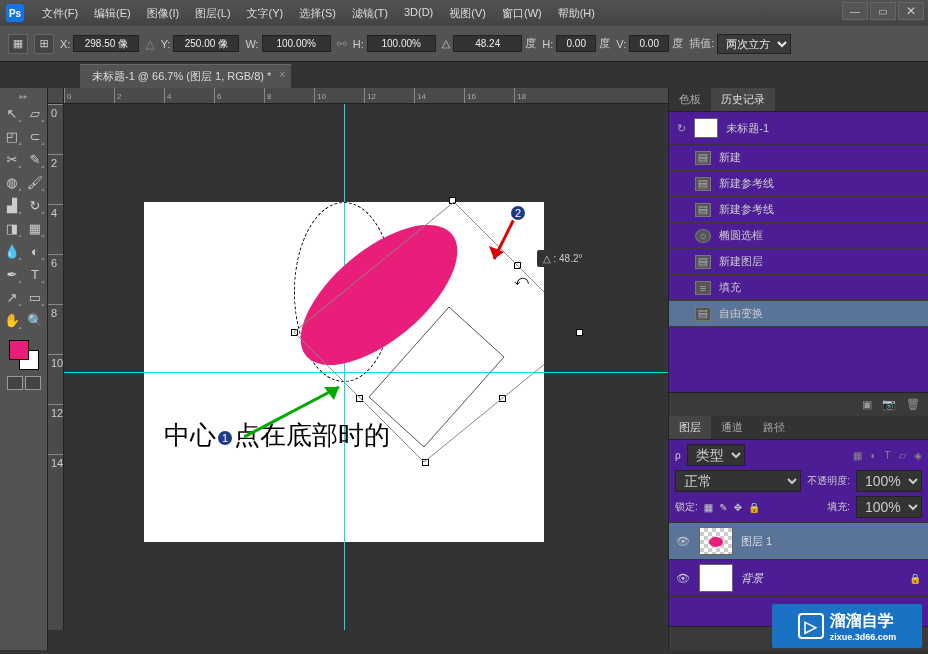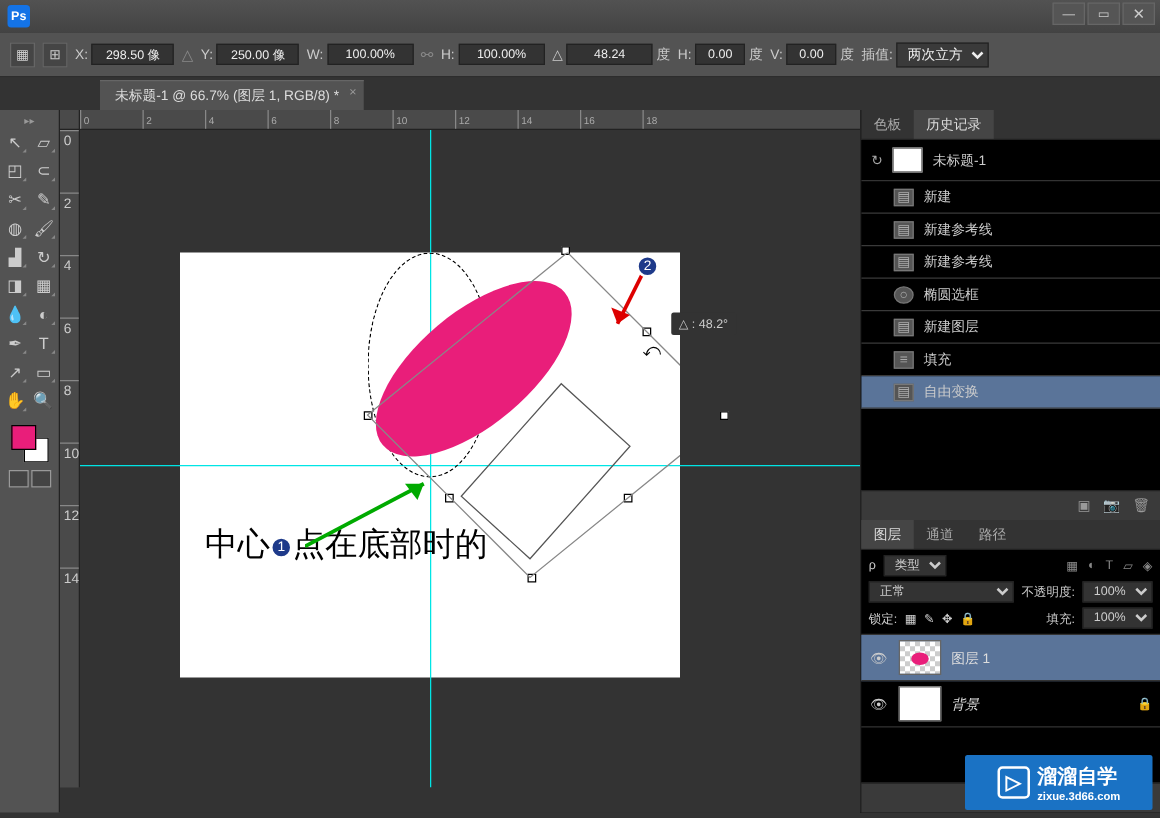--- a/index.html
+++ b/index.html
@@ -42,36 +42,36 @@
 .artboard{position:absolute;top:98px;left:80px;width:400px;height:340px;background:#fff}
 .guide-v{position:absolute;top:0;bottom:0;width:1px;background:#00e5e5;z-index:5}
 .guide-h{position:absolute;left:0;right:0;height:1px;background:#00e5e5;z-index:5}
 .dotted-ellipse{position:absolute;border:1px dashed #000;border-radius:50%;z-index:6}
 .ellipse-fill{position:absolute;width:190px;height:90px;background:#e91e7a;border-radius:50%;transform:rotate(-40deg);z-index:7;top:155px;left:220px}
 .handle{position:absolute;width:7px;height:7px;background:#fff;border:1px solid #000}
 .anno-text{position:absolute;color:#000;font-size:26px;font-family:"SimHei","Microsoft YaHei";z-index:9;line-height:1.4}
 .anno-badge{display:inline-block;width:18px;height:18px;border-radius:50%;background:#1e3a8a;color:#fff;border:2px solid #fff;font-size:11px;text-align:center;line-height:15px;vertical-align:middle}
 .tooltip{position:absolute;background:#333;color:#ccc;padding:3px 6px;font-size:10px;border-radius:2px;z-index:10}
 .status-bar{position:absolute;bottom:0;left:0;right:0;height:20px;background:#4a4a4a;display:flex;align-items:center;padding:0 8px;font-size:10px;gap:20px;border-top:1px solid #222}
-.panels{width:240px;background:#000000;border-left:1px solid #222;display:flex;flex-direction:column}
+.panels{width:260px;background:#4c1d95;border-left:1px solid #222;display:flex;flex-direction:column}
 .panel-tabs{display:flex;background:#333;border-bottom:1px solid #222}
 .ptab{padding:4px 10px;color:#aaa;font-size:11px;cursor:pointer}
 .ptab.active{background:#454545;color:#ddd}
 .history-panel{flex:0 0 280px;overflow-y:auto}
 .history-head{display:flex;align-items:center;padding:6px 8px;gap:8px;border-bottom:1px solid #333}
 .hist-thumb{width:24px;height:20px;background:#fff;border:1px solid #666}
 .hist-list{}
 .hist-item{display:flex;align-items:center;padding:5px 8px 5px 26px;gap:8px;color:#ccc;border-bottom:1px solid #3a3a3a}
 .hist-item.active{background:#5a7499}
 .hist-icon{width:16px;height:14px;display:flex;align-items:center;justify-content:center;color:#aaa;font-size:11px;border:1px solid #777;background:#555}
 .panel-footer{height:24px;background:#3a3a3a;border-top:1px solid #222;display:flex;justify-content:flex-end;align-items:center;padding:0 8px;gap:10px;color:#999}
 .layers-panel{flex:1;display:flex;flex-direction:column}
 .layers-controls{padding:4px 6px;display:flex;flex-direction:column;gap:4px;border-bottom:1px solid #333}
 .lc-row{display:flex;align-items:center;gap:6px;font-size:10px}
-.lc-select{background:#333;border:1px solid #222;color:#ccc;padding:1px 4px;font-size:10px;flex:0 0 auto}
+.lc-select{background:#333;border:1px solid #222;color:#ccc;padding:1px 4px;font-size:14px;flex:0 0 auto}
 .layer-list{flex:1}
 .layer-item{display:flex;align-items:center;padding:4px 6px;gap:8px;border-bottom:1px solid #333}
 .layer-item.sel{background:#5a7499}
 .eye{width:16px;color:#ccc;text-align:center}
 .layer-thumb{width:34px;height:28px;background:#fff;border:1px solid #666;position:relative}
 .chk{background:repeating-conic-gradient(#ccc 0 25%,#fff 0 50%) 0 0/8px 8px}
 .layer-name{flex:1;color:#ddd;font-size:11px}
 .lock{color:#999;font-size:10px}
 .watermark{position:absolute;bottom:6px;right:6px;width:150px;height:44px;background:#1a72c4;display:flex;align-items:center;justify-content:center;gap:6px;color:#fff;font-size:16px;font-weight:bold;border-radius:2px;z-index:20}
 .wm-icon{width:26px;height:26px;border:2px solid #fff;border-radius:4px;display:flex;align-items:center;justify-content:center}
@@ -79,20 +79,33 @@
 .arrow{position:absolute;z-index:11}
 .arrow-line-red{stroke:#d00;stroke-width:3}
 .arrow-line-green{stroke:#0a0;stroke-width:3}
 svg{display:block}
 </style>
 </head>
 <body>
 
 <div class="titlebar">
   <div class="ps-logo">Ps</div>
+  <div class="menubar">
+    <div class="menu-item">文件(F)</div>
+    <div class="menu-item">编辑(E)</div>
+    <div class="menu-item">图像(I)</div>
+    <div class="menu-item">图层(L)</div>
+    <div class="menu-item">文字(Y)</div>
+    <div class="menu-item">选择(S)</div>
+    <div class="menu-item">滤镜(T)</div>
+    <div class="menu-item">3D(D)</div>
+    <div class="menu-item">视图(V)</div>
+    <div class="menu-item">窗口(W)</div>
+    <div class="menu-item">帮助(H)</div>
+  </div>
   <div class="window-controls">
     <div class="win-btn">—</div>
     <div class="win-btn">▭</div>
     <div class="win-btn close">✕</div>
   </div>
 </div>
 
 <div class="options-bar">
   <div class="opt-icon">▦</div>
   <div class="opt-icon">⊞</div>

